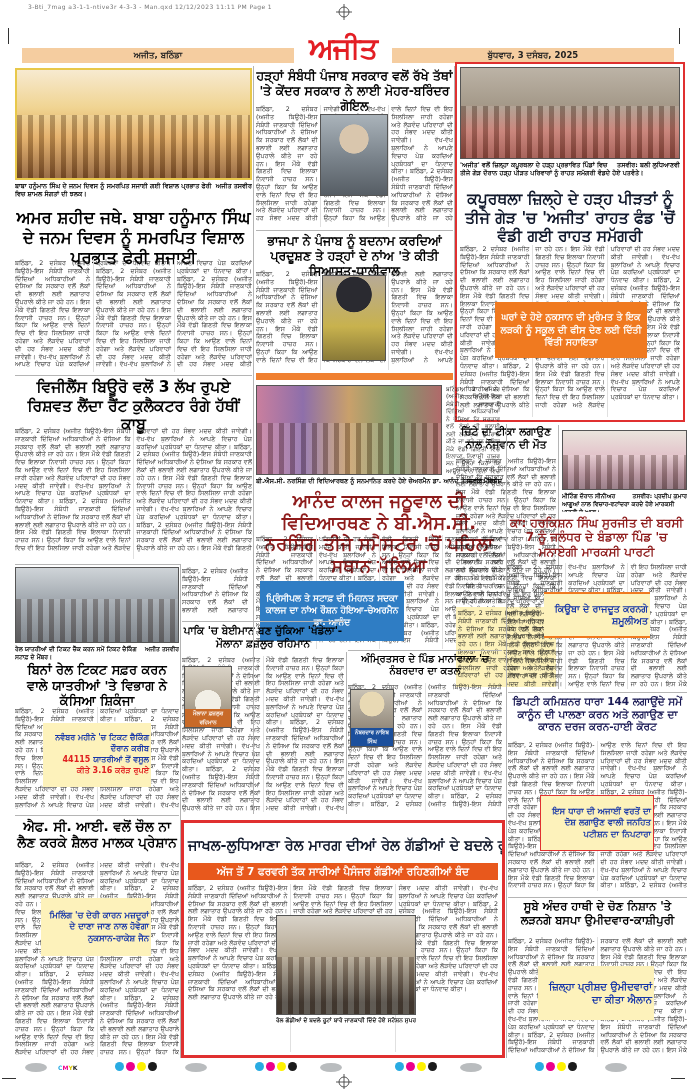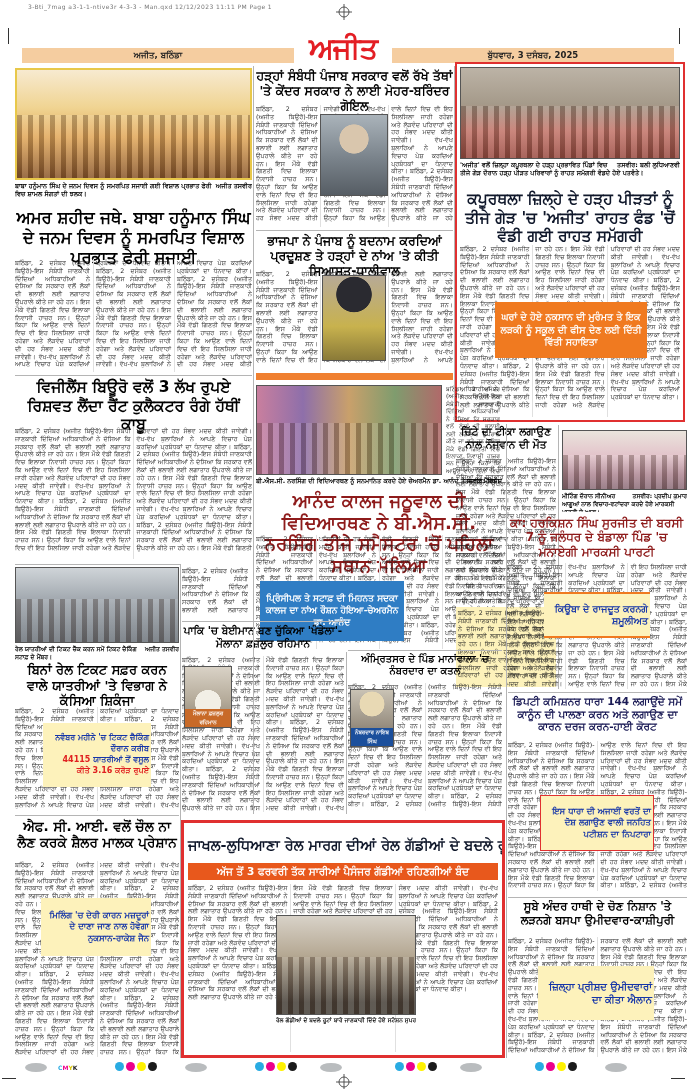--- a/index.html
+++ b/index.html
@@ -196,21 +196,21 @@
   <div class="art" style="left:348px;top:653px;width:154px;height:161px">
     <div class="hl" style="font-size:10px;height:28px">ਅੰਮ੍ਰਿਤਸਰ ਦੇ ਪਿੰਡ ਮਾਨਾਂਵਾਲਾ 'ਚ ਨੰਬਰਦਾਰ ਦਾ ਕਤਲ</div>
     <div class="body" style="height:128px;column-count:2;margin-top:2px">ਬਠਿੰਡਾ, 2 ਦਸੰਬਰ (ਅਜੀਤ ਬਿਊਰੋ)-ਇਸ ਸੰਬੰਧੀ ਜਾਣਕਾਰੀ ਦਿੰਦਿਆਂ ਅਧਿਕਾਰੀਆਂ ਨੇ ਦੱਸਿਆ ਕਿ ਸਰਕਾਰ ਵਲੋਂ ਲੋਕਾਂ ਦੀ ਭਲਾਈ ਲਈ ਲਗਾਤਾਰ ਉਪਰਾਲੇ ਕੀਤੇ ਜਾ ਰਹੇ ਹਨ। ਇਸ ਮੌਕੇ ਵੱਡੀ ਗਿਣਤੀ ਵਿਚ ਇਲਾਕਾ ਨਿਵਾਸੀ ਹਾਜ਼ਰ ਸਨ। ਉਨ੍ਹਾਂ ਕਿਹਾ ਕਿ ਆਉਣ ਵਾਲੇ ਦਿਨਾਂ ਵਿਚ ਵੀ ਇਹ ਸਿਲਸਿਲਾ ਜਾਰੀ ਰਹੇਗਾ ਅਤੇ ਲੋੜਵੰਦ ਪਰਿਵਾਰਾਂ ਦੀ ਹਰ ਸੰਭਵ ਮਦਦ ਕੀਤੀ ਜਾਵੇਗੀ। ਵੱਖ-ਵੱਖ ਬੁਲਾਰਿਆਂ ਨੇ ਆਪਣੇ ਵਿਚਾਰ ਪੇਸ਼ ਕਰਦਿਆਂ ਪ੍ਰਬੰਧਕਾਂ ਦਾ ਧੰਨਵਾਦ ਕੀਤਾ। ਬਠਿੰਡਾ, 2 ਦਸੰਬਰ (ਅਜੀਤ ਬਿਊਰੋ)-ਇਸ ਸੰਬੰਧੀ ਜਾਣਕਾਰੀ ਦਿੰਦਿਆਂ ਅਧਿਕਾਰੀਆਂ ਨੇ ਦੱਸਿਆ ਕਿ ਸਰਕਾਰ ਵਲੋਂ ਲੋਕਾਂ ਦੀ ਭਲਾਈ ਲਈ ਲਗਾਤਾਰ ਉਪਰਾਲੇ ਕੀਤੇ ਜਾ ਰਹੇ ਹਨ। ਇਸ ਮੌਕੇ ਵੱਡੀ ਗਿਣਤੀ ਵਿਚ ਇਲਾਕਾ ਨਿਵਾਸੀ ਹਾਜ਼ਰ ਸਨ। ਉਨ੍ਹਾਂ ਕਿਹਾ ਕਿ ਆਉਣ ਵਾਲੇ ਦਿਨਾਂ ਵਿਚ ਵੀ ਇਹ ਸਿਲਸਿਲਾ ਜਾਰੀ ਰਹੇਗਾ ਅਤੇ ਲੋੜਵੰਦ ਪਰਿਵਾਰਾਂ ਦੀ ਹਰ ਸੰਭਵ ਮਦਦ ਕੀਤੀ ਜਾਵੇਗੀ। ਵੱਖ-ਵੱਖ ਬੁਲਾਰਿਆਂ ਨੇ ਆਪਣੇ ਵਿਚਾਰ ਪੇਸ਼ ਕਰਦਿਆਂ ਪ੍ਰਬੰਧਕਾਂ ਦਾ ਧੰਨਵਾਦ ਕੀਤਾ। ਬਠਿੰਡਾ, 2 ਦਸੰਬਰ (ਅਜੀਤ ਬਿਊਰੋ)-ਇਸ ਸੰਬੰਧੀ ਜਾਣਕਾਰੀ ਦਿੰਦਿਆਂ ਅਧਿਕਾਰੀਆਂ ਨੇ ਦੱਸਿਆ ਕਿ ਸਰਕਾਰ ਵਲੋਂ ਲੋਕਾਂ ਦੀ ਭਲਾਈ ਲਈ ਲਗਾਤਾਰ ਉਪਰਾਲੇ ਕੀਤੇ ਜਾ ਰਹੇ ਹਨ। ਇਸ ਮੌਕੇ ਵੱਡੀ ਗਿਣਤੀ ਵਿਚ ਇਲਾਕਾ ਨਿਵਾਸੀ ਹਾਜ਼ਰ ਸਨ। ਉਨ੍ਹਾਂ ਕਿਹਾ ਕਿ ਆਉਣ ਵਾਲੇ ਦਿਨਾਂ ਵਿਚ ਵੀ ਇਹ ਸਿਲਸਿਲਾ ਜਾਰੀ ਰਹੇਗਾ ਅਤੇ ਲੋੜਵੰਦ ਪਰਿਵਾਰਾਂ ਦੀ ਹਰ ਸੰਭਵ ਮਦਦ ਕੀਤੀ ਜਾਵੇਗੀ। ਵੱਖ-ਵੱਖ ਬੁਲਾਰਿਆਂ ਨੇ ਆਪਣੇ ਵਿਚਾਰ ਪੇਸ਼ ਕਰਦਿਆਂ ਪ੍ਰਬੰਧਕਾਂ ਦਾ ਧੰਨਵਾਦ ਕੀਤਾ। ਬਠਿੰਡਾ, 2 ਦਸੰਬਰ (ਅਜੀਤ ਬਿਊਰੋ)-ਇਸ ਸੰਬੰਧੀ ਜਾਣਕਾਰੀ ਦਿੰਦਿਆਂ ਅਧਿਕਾਰੀਆਂ ਨੇ ਦੱਸਿਆ ਕਿ ਸਰਕਾਰ ਵਲੋਂ ਲੋਕਾਂ ਦੀ ਭਲਾਈ ਲਈ ਲਗਾਤਾਰ ਉਪਰਾਲੇ ਕੀਤੇ ਜਾ ਰਹੇ ਹਨ। ਇਸ ਮੌਕੇ ਵੱਡੀ ਗਿਣਤੀ ਵਿਚ ਇਲਾਕਾ ਨਿਵਾਸੀ ਹਾਜ਼ਰ ਸਨ। ਉਨ੍ਹਾਂ ਕਿਹਾ ਕਿ ਆਉਣ ਵਾਲੇ ਦਿਨਾਂ ਵਿਚ ਵੀ ਇਹ ਸਿਲਸਿਲਾ ਜਾਰੀ ਰਹੇਗਾ ਅਤੇ ਲੋੜਵੰਦ ਪਰਿਵਾਰਾਂ ਦੀ ਹਰ ਸੰਭਵ ਮਦਦ ਕੀਤੀ ਜਾਵੇਗੀ। ਵੱਖ-ਵੱਖ ਬੁਲਾਰਿਆਂ ਨੇ ਆਪਣੇ ਵਿਚਾਰ ਪੇਸ਼ ਕਰਦਿਆਂ ਪ੍ਰਬੰਧਕਾਂ ਦਾ ਧੰਨਵਾਦ ਕੀਤਾ।</div>
     <div class="ph ph-numberdar ph-plain" style="left:2px;top:36px;width:44px;height:58px">
       <div class="ph-capbar" style="background:#1b4f9c">ਨੰਬਰਦਾਰ ਨਾਇਬ ਸਿੰਘ</div>
     </div>
   </div>
 
   <div class="art redbox-thick" style="left:181px;top:820px;width:324px;height:238px;padding:4px">
     <div class="hl navy" style="font-size:14.5px;height:36px;white-space:nowrap;line-height:36px">ਜਾਖਲ-ਲੁਧਿਆਣਾ ਰੇਲ ਮਾਰਗ ਦੀਆਂ ਰੇਲ ਗੱਡੀਆਂ ਦੇ ਬਦਲੇ ਰੂਟ</div>
-    <div style="background:#e8581c;color:#fff;font-weight:bold;font-size:10.5px;text-align:center;height:17px;line-height:17px">ਅੱਜ ਤੋਂ 3 ਫਰਵਰੀ ਤੱਕ ਸਾਰੀਆਂ ਪੈਸੰਜਰ ਗੱਡੀਆਂ ਰਹਿਣਗੀਆਂ ਬੰਦ</div>
+    <div style="background:#e8581c;color:#fff;font-weight:bold;font-size:10.5px;text-align:center;height:17px;line-height:17px">ਅੱਜ ਤੋਂ 7 ਫਰਵਰੀ ਤੱਕ ਸਾਰੀਆਂ ਪੈਸੰਜਰ ਗੱਡੀਆਂ ਰਹਿਣਗੀਆਂ ਬੰਦ</div>
     <div class="body" style="height:168px;column-count:3;margin-top:4px">ਬਠਿੰਡਾ, 2 ਦਸੰਬਰ (ਅਜੀਤ ਬਿਊਰੋ)-ਇਸ ਸੰਬੰਧੀ ਜਾਣਕਾਰੀ ਦਿੰਦਿਆਂ ਅਧਿਕਾਰੀਆਂ ਨੇ ਦੱਸਿਆ ਕਿ ਸਰਕਾਰ ਵਲੋਂ ਲੋਕਾਂ ਦੀ ਭਲਾਈ ਲਈ ਲਗਾਤਾਰ ਉਪਰਾਲੇ ਕੀਤੇ ਜਾ ਰਹੇ ਹਨ। ਇਸ ਮੌਕੇ ਵੱਡੀ ਗਿਣਤੀ ਵਿਚ ਇਲਾਕਾ ਨਿਵਾਸੀ ਹਾਜ਼ਰ ਸਨ। ਉਨ੍ਹਾਂ ਕਿਹਾ ਕਿ ਆਉਣ ਵਾਲੇ ਦਿਨਾਂ ਵਿਚ ਵੀ ਇਹ ਸਿਲਸਿਲਾ ਜਾਰੀ ਰਹੇਗਾ ਅਤੇ ਲੋੜਵੰਦ ਪਰਿਵਾਰਾਂ ਦੀ ਹਰ ਸੰਭਵ ਮਦਦ ਕੀਤੀ ਜਾਵੇਗੀ। ਵੱਖ-ਵੱਖ ਬੁਲਾਰਿਆਂ ਨੇ ਆਪਣੇ ਵਿਚਾਰ ਪੇਸ਼ ਕਰਦਿਆਂ ਪ੍ਰਬੰਧਕਾਂ ਦਾ ਧੰਨਵਾਦ ਕੀਤਾ। ਬਠਿੰਡਾ, 2 ਦਸੰਬਰ (ਅਜੀਤ ਬਿਊਰੋ)-ਇਸ ਸੰਬੰਧੀ ਜਾਣਕਾਰੀ ਦਿੰਦਿਆਂ ਅਧਿਕਾਰੀਆਂ ਨੇ ਦੱਸਿਆ ਕਿ ਸਰਕਾਰ ਵਲੋਂ ਲੋਕਾਂ ਦੀ ਭਲਾਈ ਲਈ ਲਗਾਤਾਰ ਉਪਰਾਲੇ ਕੀਤੇ ਜਾ ਰਹੇ ਹਨ। ਇਸ ਮੌਕੇ ਵੱਡੀ ਗਿਣਤੀ ਵਿਚ ਇਲਾਕਾ ਨਿਵਾਸੀ ਹਾਜ਼ਰ ਸਨ। ਉਨ੍ਹਾਂ ਕਿਹਾ ਕਿ ਆਉਣ ਵਾਲੇ ਦਿਨਾਂ ਵਿਚ ਵੀ ਇਹ ਸਿਲਸਿਲਾ ਜਾਰੀ ਰਹੇਗਾ ਅਤੇ ਲੋੜਵੰਦ ਪਰਿਵਾਰਾਂ ਦੀ ਹਰ ਸੰਭਵ ਮਦਦ ਕੀਤੀ ਜਾਵੇਗੀ। ਵੱਖ-ਵੱਖ ਬੁਲਾਰਿਆਂ ਨੇ ਆਪਣੇ ਵਿਚਾਰ ਪੇਸ਼ ਕਰਦਿਆਂ ਪ੍ਰਬੰਧਕਾਂ ਦਾ ਧੰਨਵਾਦ ਕੀਤਾ। ਬਠਿੰਡਾ, 2 ਦਸੰਬਰ (ਅਜੀਤ ਬਿਊਰੋ)-ਇਸ ਸੰਬੰਧੀ ਜਾਣਕਾਰੀ ਦਿੰਦਿਆਂ ਅਧਿਕਾਰੀਆਂ ਨੇ ਦੱਸਿਆ ਕਿ ਸਰਕਾਰ ਵਲੋਂ ਲੋਕਾਂ ਦੀ ਭਲਾਈ ਲਈ ਲਗਾਤਾਰ ਉਪਰਾਲੇ ਕੀਤੇ ਜਾ ਰਹੇ ਹਨ। ਇਸ ਮੌਕੇ ਵੱਡੀ ਗਿਣਤੀ ਵਿਚ ਇਲਾਕਾ ਨਿਵਾਸੀ ਹਾਜ਼ਰ ਸਨ। ਉਨ੍ਹਾਂ ਕਿਹਾ ਕਿ ਆਉਣ ਵਾਲੇ ਦਿਨਾਂ ਵਿਚ ਵੀ ਇਹ ਸਿਲਸਿਲਾ ਜਾਰੀ ਰਹੇਗਾ ਅਤੇ ਲੋੜਵੰਦ ਪਰਿਵਾਰਾਂ ਦੀ ਹਰ ਸੰਭਵ ਮਦਦ ਕੀਤੀ ਜਾਵੇਗੀ। ਵੱਖ-ਵੱਖ ਬੁਲਾਰਿਆਂ ਨੇ ਆਪਣੇ ਵਿਚਾਰ ਪੇਸ਼ ਕਰਦਿਆਂ ਪ੍ਰਬੰਧਕਾਂ ਦਾ ਧੰਨਵਾਦ ਕੀਤਾ। ਬਠਿੰਡਾ, 2 ਦਸੰਬਰ (ਅਜੀਤ ਬਿਊਰੋ)-ਇਸ ਸੰਬੰਧੀ ਜਾਣਕਾਰੀ ਦਿੰਦਿਆਂ ਅਧਿਕਾਰੀਆਂ ਨੇ ਦੱਸਿਆ ਕਿ ਸਰਕਾਰ ਵਲੋਂ ਲੋਕਾਂ ਦੀ ਭਲਾਈ ਲਈ ਲਗਾਤਾਰ ਉਪਰਾਲੇ ਕੀਤੇ ਜਾ ਰਹੇ ਹਨ। ਇਸ ਮੌਕੇ ਵੱਡੀ ਗਿਣਤੀ ਵਿਚ ਇਲਾਕਾ ਨਿਵਾਸੀ ਹਾਜ਼ਰ ਸਨ। ਉਨ੍ਹਾਂ ਕਿਹਾ ਕਿ ਆਉਣ ਵਾਲੇ ਦਿਨਾਂ ਵਿਚ ਵੀ ਇਹ ਸਿਲਸਿਲਾ ਜਾਰੀ ਰਹੇਗਾ ਅਤੇ ਲੋੜਵੰਦ ਪਰਿਵਾਰਾਂ ਦੀ ਹਰ ਸੰਭਵ ਮਦਦ ਕੀਤੀ ਜਾਵੇਗੀ। ਵੱਖ-ਵੱਖ ਬੁਲਾਰਿਆਂ ਨੇ ਆਪਣੇ ਵਿਚਾਰ ਪੇਸ਼ ਕਰਦਿਆਂ ਪ੍ਰਬੰਧਕਾਂ ਦਾ ਧੰਨਵਾਦ ਕੀਤਾ।</div>
     <div class="ph ph-desk" style="left:92px;top:92px;width:140px;height:100px"></div>
     <div class="cap" style="position:absolute;left:92px;top:194px;width:140px;font-size:5.8px;white-space:nowrap">ਰੇਲ ਗੱਡੀਆਂ ਦੇ ਬਦਲੇ ਰੂਟਾਂ ਬਾਰੇ ਜਾਣਕਾਰੀ ਦਿੰਦੇ ਹੋਏ ਸਟੇਸ਼ਨ ਸੁਪਰਡੈਂਟ।</div>
   </div>
 
   <div class="hrule" style="left:15px;top:815px;width:164px"></div>
   <div class="art" style="left:15px;top:818px;width:164px;height:240px">
     <div class="hl" style="font-size:13.5px;height:40px">ਐਫ. ਸੀ. ਆਈ. ਵਲੋਂ ਚੌਲ ਨਾ ਲੈਣ ਕਰਕੇ ਸ਼ੈਲਰ ਮਾਲਕ ਪ੍ਰੇਸ਼ਾਨ</div>
     <div class="body" style="height:196px;column-count:2;margin-top:3px">ਬਠਿੰਡਾ, 2 ਦਸੰਬਰ (ਅਜੀਤ ਬਿਊਰੋ)-ਇਸ ਸੰਬੰਧੀ ਜਾਣਕਾਰੀ ਦਿੰਦਿਆਂ ਅਧਿਕਾਰੀਆਂ ਨੇ ਦੱਸਿਆ ਕਿ ਸਰਕਾਰ ਵਲੋਂ ਲੋਕਾਂ ਦੀ ਭਲਾਈ ਲਈ ਲਗਾਤਾਰ ਉਪਰਾਲੇ ਕੀਤੇ ਜਾ ਰਹੇ ਹਨ। ਇਸ ਮੌਕੇ ਵੱਡੀ ਗਿਣਤੀ ਵਿਚ ਇਲਾਕਾ ਨਿਵਾਸੀ ਹਾਜ਼ਰ ਸਨ। ਉਨ੍ਹਾਂ ਕਿਹਾ ਕਿ ਆਉਣ ਵਾਲੇ ਦਿਨਾਂ ਵਿਚ ਵੀ ਇਹ ਸਿਲਸਿਲਾ ਜਾਰੀ ਰਹੇਗਾ ਅਤੇ ਲੋੜਵੰਦ ਪਰਿਵਾਰਾਂ ਦੀ ਹਰ ਸੰਭਵ ਮਦਦ ਕੀਤੀ ਜਾਵੇਗੀ। ਵੱਖ-ਵੱਖ ਬੁਲਾਰਿਆਂ ਨੇ ਆਪਣੇ ਵਿਚਾਰ ਪੇਸ਼ ਕਰਦਿਆਂ ਪ੍ਰਬੰਧਕਾਂ ਦਾ ਧੰਨਵਾਦ ਕੀਤਾ। ਬਠਿੰਡਾ, 2 ਦਸੰਬਰ (ਅਜੀਤ ਬਿਊਰੋ)-ਇਸ ਸੰਬੰਧੀ ਜਾਣਕਾਰੀ ਦਿੰਦਿਆਂ ਅਧਿਕਾਰੀਆਂ ਨੇ ਦੱਸਿਆ ਕਿ ਸਰਕਾਰ ਵਲੋਂ ਲੋਕਾਂ ਦੀ ਭਲਾਈ ਲਈ ਲਗਾਤਾਰ ਉਪਰਾਲੇ ਕੀਤੇ ਜਾ ਰਹੇ ਹਨ। ਇਸ ਮੌਕੇ ਵੱਡੀ ਗਿਣਤੀ ਵਿਚ ਇਲਾਕਾ ਨਿਵਾਸੀ ਹਾਜ਼ਰ ਸਨ। ਉਨ੍ਹਾਂ ਕਿਹਾ ਕਿ ਆਉਣ ਵਾਲੇ ਦਿਨਾਂ ਵਿਚ ਵੀ ਇਹ ਸਿਲਸਿਲਾ ਜਾਰੀ ਰਹੇਗਾ ਅਤੇ ਲੋੜਵੰਦ ਪਰਿਵਾਰਾਂ ਦੀ ਹਰ ਸੰਭਵ ਮਦਦ ਕੀਤੀ ਜਾਵੇਗੀ। ਵੱਖ-ਵੱਖ ਬੁਲਾਰਿਆਂ ਨੇ ਆਪਣੇ ਵਿਚਾਰ ਪੇਸ਼ ਕਰਦਿਆਂ ਪ੍ਰਬੰਧਕਾਂ ਦਾ ਧੰਨਵਾਦ ਕੀਤਾ। ਬਠਿੰਡਾ, 2 ਦਸੰਬਰ (ਅਜੀਤ ਬਿਊਰੋ)-ਇਸ ਸੰਬੰਧੀ ਜਾਣਕਾਰੀ ਦਿੰਦਿਆਂ ਅਧਿਕਾਰੀਆਂ ਨੇ ਦੱਸਿਆ ਕਿ ਸਰਕਾਰ ਵਲੋਂ ਲੋਕਾਂ ਦੀ ਭਲਾਈ ਲਈ ਲਗਾਤਾਰ ਉਪਰਾਲੇ ਕੀਤੇ ਜਾ ਰਹੇ ਹਨ। ਇਸ ਮੌਕੇ ਵੱਡੀ ਗਿਣਤੀ ਵਿਚ ਇਲਾਕਾ ਨਿਵਾਸੀ ਹਾਜ਼ਰ ਸਨ। ਉਨ੍ਹਾਂ ਕਿਹਾ ਕਿ ਆਉਣ ਵਾਲੇ ਦਿਨਾਂ ਵਿਚ ਵੀ ਇਹ ਸਿਲਸਿਲਾ ਜਾਰੀ ਰਹੇਗਾ ਅਤੇ ਲੋੜਵੰਦ ਪਰਿਵਾਰਾਂ ਦੀ ਹਰ ਸੰਭਵ ਮਦਦ ਕੀਤੀ ਜਾਵੇਗੀ। ਵੱਖ-ਵੱਖ ਬੁਲਾਰਿਆਂ ਨੇ ਆਪਣੇ ਵਿਚਾਰ ਪੇਸ਼ ਕਰਦਿਆਂ ਪ੍ਰਬੰਧਕਾਂ ਦਾ ਧੰਨਵਾਦ ਕੀਤਾ। ਬਠਿੰਡਾ, 2 ਦਸੰਬਰ (ਅਜੀਤ ਬਿਊਰੋ)-ਇਸ ਸੰਬੰਧੀ ਜਾਣਕਾਰੀ ਦਿੰਦਿਆਂ ਅਧਿਕਾਰੀਆਂ ਨੇ ਦੱਸਿਆ ਕਿ ਸਰਕਾਰ ਵਲੋਂ ਲੋਕਾਂ ਦੀ ਭਲਾਈ ਲਈ ਲਗਾਤਾਰ ਉਪਰਾਲੇ ਕੀਤੇ ਜਾ ਰਹੇ ਹਨ। ਇਸ ਮੌਕੇ ਵੱਡੀ ਗਿਣਤੀ ਵਿਚ ਇਲਾਕਾ ਨਿਵਾਸੀ ਹਾਜ਼ਰ ਸਨ। ਉਨ੍ਹਾਂ ਕਿਹਾ ਕਿ ਆਉਣ ਵਾਲੇ ਦਿਨਾਂ ਵਿਚ ਵੀ ਇਹ ਸਿਲਸਿਲਾ ਜਾਰੀ ਰਹੇਗਾ ਅਤੇ ਲੋੜਵੰਦ ਪਰਿਵਾਰਾਂ ਦੀ ਹਰ ਸੰਭਵ ਮਦਦ ਕੀਤੀ ਜਾਵੇਗੀ। ਵੱਖ-ਵੱਖ ਬੁਲਾਰਿਆਂ ਨੇ ਆਪਣੇ ਵਿਚਾਰ ਪੇਸ਼ ਕਰਦਿਆਂ ਪ੍ਰਬੰਧਕਾਂ ਦਾ ਧੰਨਵਾਦ ਕੀਤਾ।</div>
     <div class="ybox" style="left:26px;top:80px;width:110px;height:58px;font-size:8.5px;line-height:1.35">ਮਿਲਿੰਗ 'ਚ ਦੇਰੀ ਕਾਰਨ ਮਜ਼ਦੂਰਾਂ ਦੇ ਦਾਣਾ ਜਾਣ ਨਾਲ ਹੋਵੇਗਾ ਨੁਕਸਾਨ-ਰਾਕੇਸ਼ ਜੈਨ</div>

